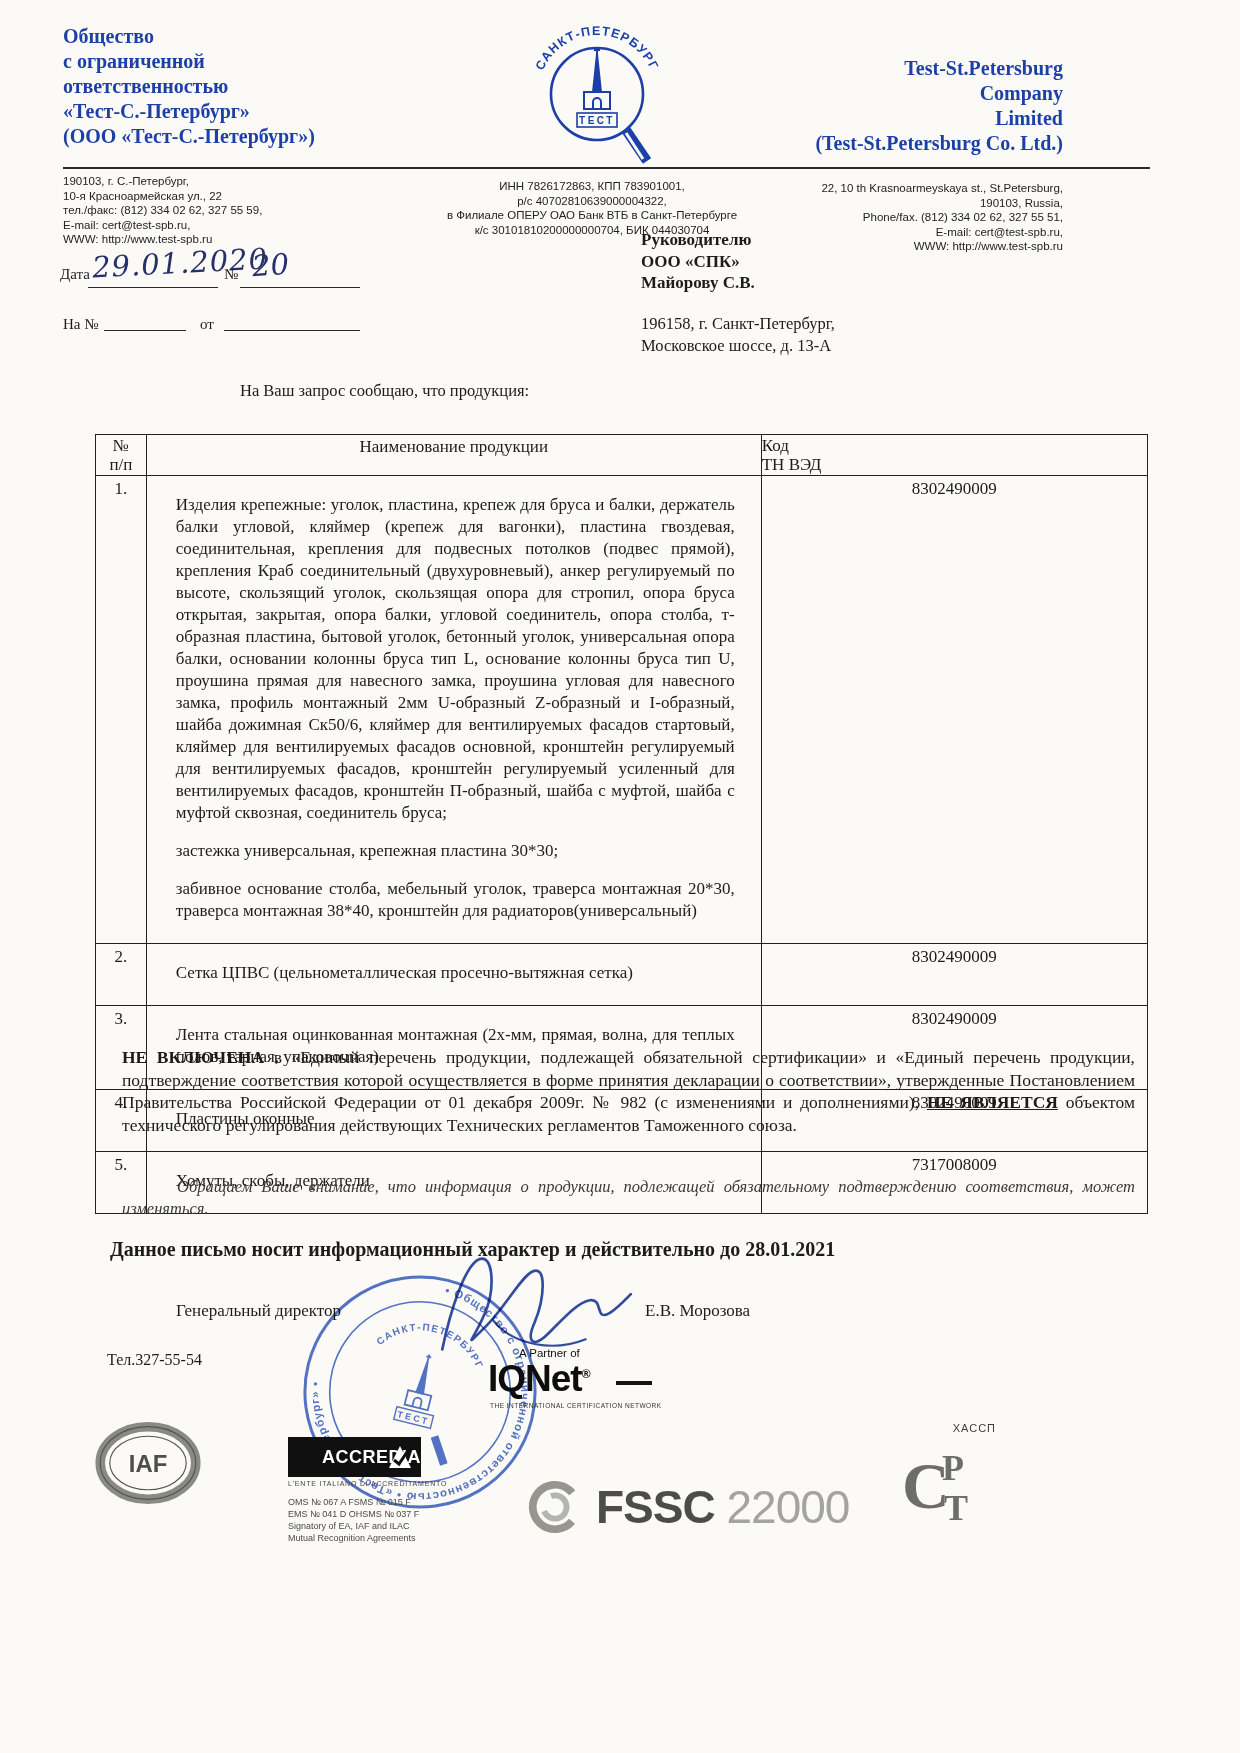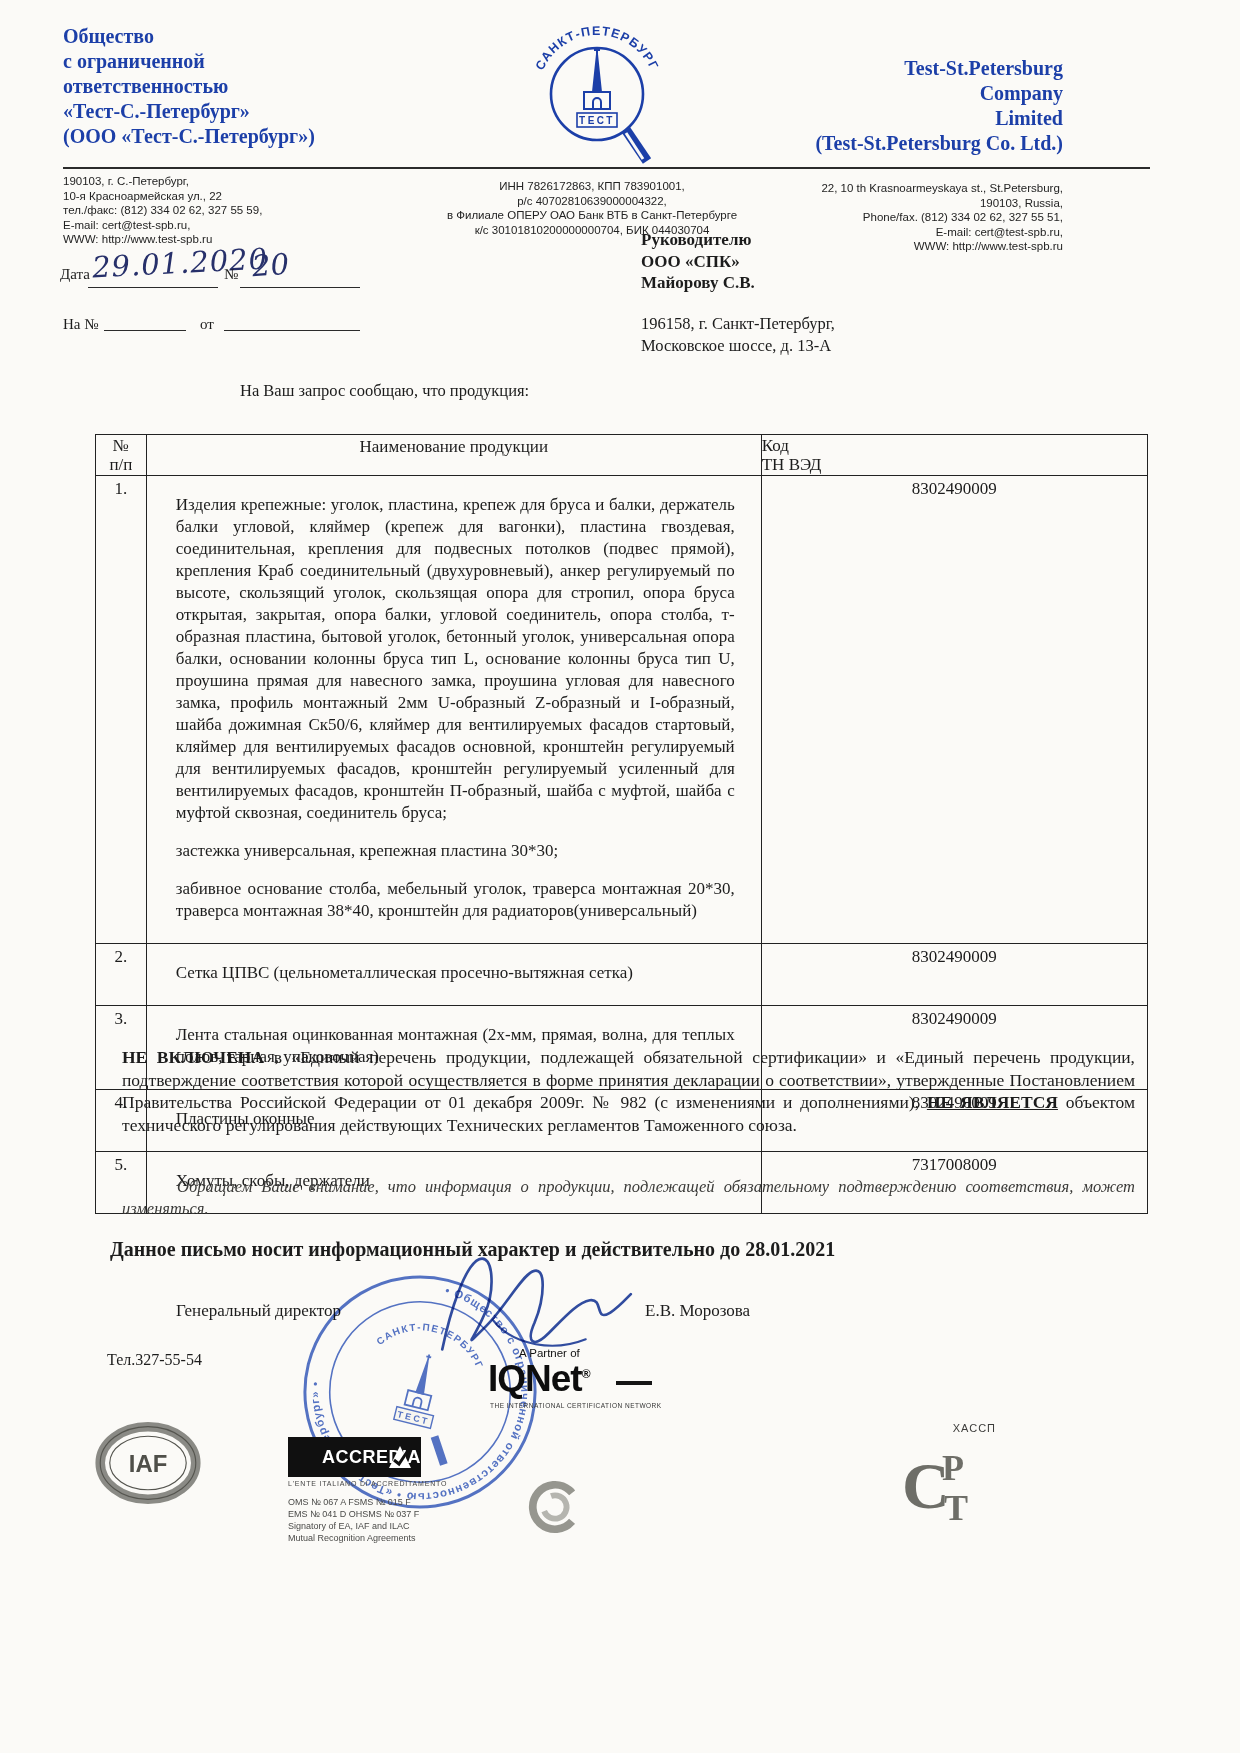--- a/index.html
+++ b/index.html
@@ -284,20 +284,21 @@
 <div class="abs acc-details pre">OMS № 067 A    FSMS № 015 F
 EMS № 041 D    OHSMS № 037 F
 Signatory of EA, IAF and ILAC
 Mutual Recognition Agreements</div>
 
 <div class="abs fssc">
   <svg class="fssc-mark" viewBox="0 0 60 60">
     <circle cx="30" cy="30" r="23" fill="none" stroke="#96968f" stroke-width="8" stroke-dasharray="112 33" transform="rotate(40 30 30)"></circle>
     <circle cx="30" cy="30" r="12" fill="none" stroke="#b5b5af" stroke-width="6" stroke-dasharray="56 20" transform="rotate(-110 30 30)"></circle>
   </svg>
+  <div class="fssc-text"><span class="t1">FSSC</span><span class="t2"> 22000</span></div>
 </div>
 
 <div class="abs rst">
   <div class="haccp">ХАССП</div>
   <svg viewBox="0 0 90 100">
     <text x="4" y="74" font-size="66" font-weight="bold" fill="#6e6e68" font-family="Liberation Serif, serif">С</text>
     <text x="44" y="46" font-size="36" font-weight="bold" fill="#6e6e68" font-family="Liberation Serif, serif">Р</text>
     <text x="46" y="86" font-size="36" font-weight="bold" fill="#6e6e68" font-family="Liberation Serif, serif">Т</text>
   </svg>
 </div>

